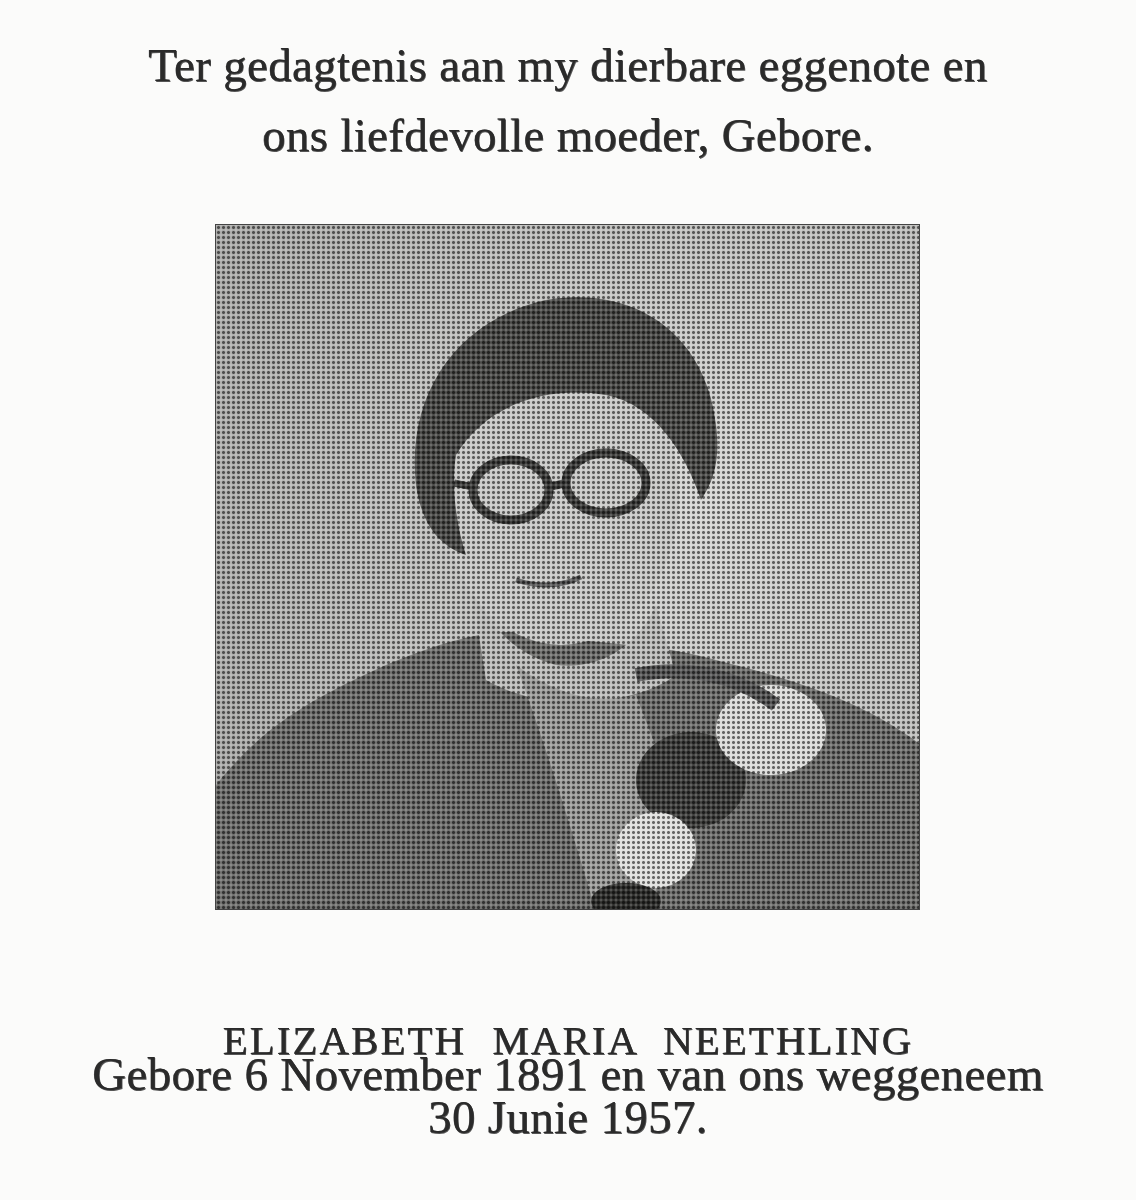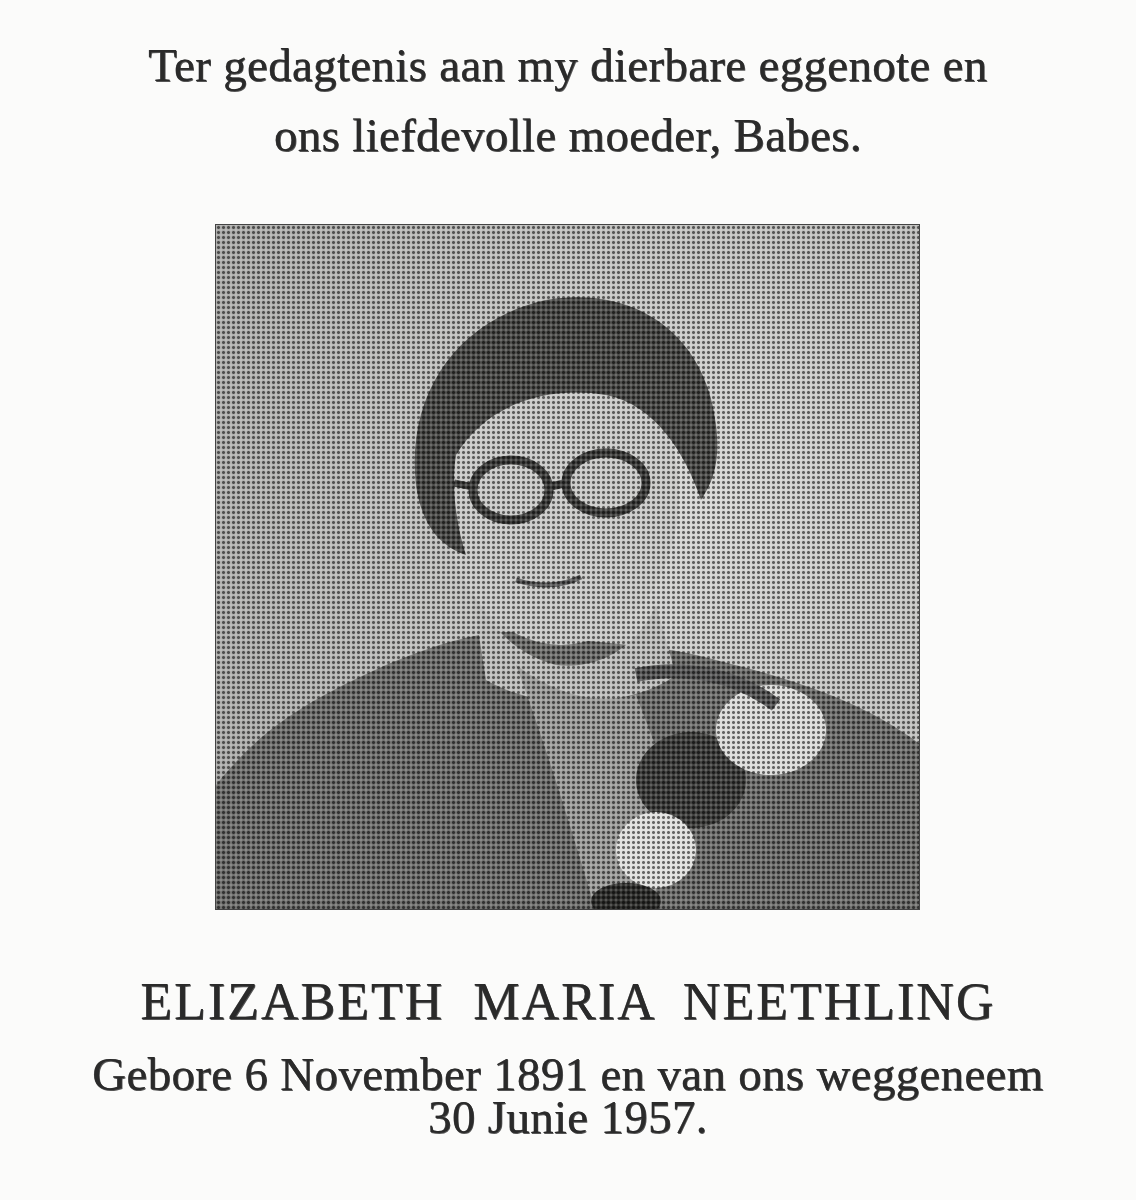--- a/index.html
+++ b/index.html
@@ -19,21 +19,21 @@
     position: absolute;
     left: 0;
     width: 1136px;
     text-align: center;
     white-space: nowrap;
     text-shadow: 0.6px 0.6px 0 #555, -0.3px 0 0 #777;
     letter-spacing: 0.3px;
   }
   .dedication-1 { top: 38px; font-size: 47px; }
   .dedication-2 { top: 108px; font-size: 47px; }
-  .name-line { top: 972px; font-size: 52px; letter-spacing: 2px; word-spacing: 14px; }
+  .name-line { top: 1016px; font-size: 41px; letter-spacing: 2px; word-spacing: 14px; }
   .born-line { top: 1047px; font-size: 47px; }
   .date-line { top: 1090px; font-size: 47px; }
 
   .photo-frame {
     position: absolute;
     left: 215px;
     top: 224px;
     width: 705px;
     height: 686px;
     overflow: hidden;
@@ -56,21 +56,21 @@
     background-position: 2.5px 2.5px;
     pointer-events: none;
   }
 </style>
 </head>
 <body>
 
 <div>
 
   <div class="line dedication-1">Ter gedagtenis aan my dierbare eggenote en</div>
-  <div class="line dedication-2">ons liefdevolle moeder, Babes.</div>
+  <div class="line dedication-2">ons liefdevolle moeder, Gebore.</div>
 
   <div class="photo-frame">
     <svg width="705" height="686" viewBox="0 0 705 686">
       <defs>
         <radialGradient id="bg" cx="70%" cy="40%" r="80%">
           <stop offset="0%" stop-color="#d8d8d6"></stop>
           <stop offset="100%" stop-color="#a9a9a7"></stop>
         </radialGradient>
       </defs>
 

